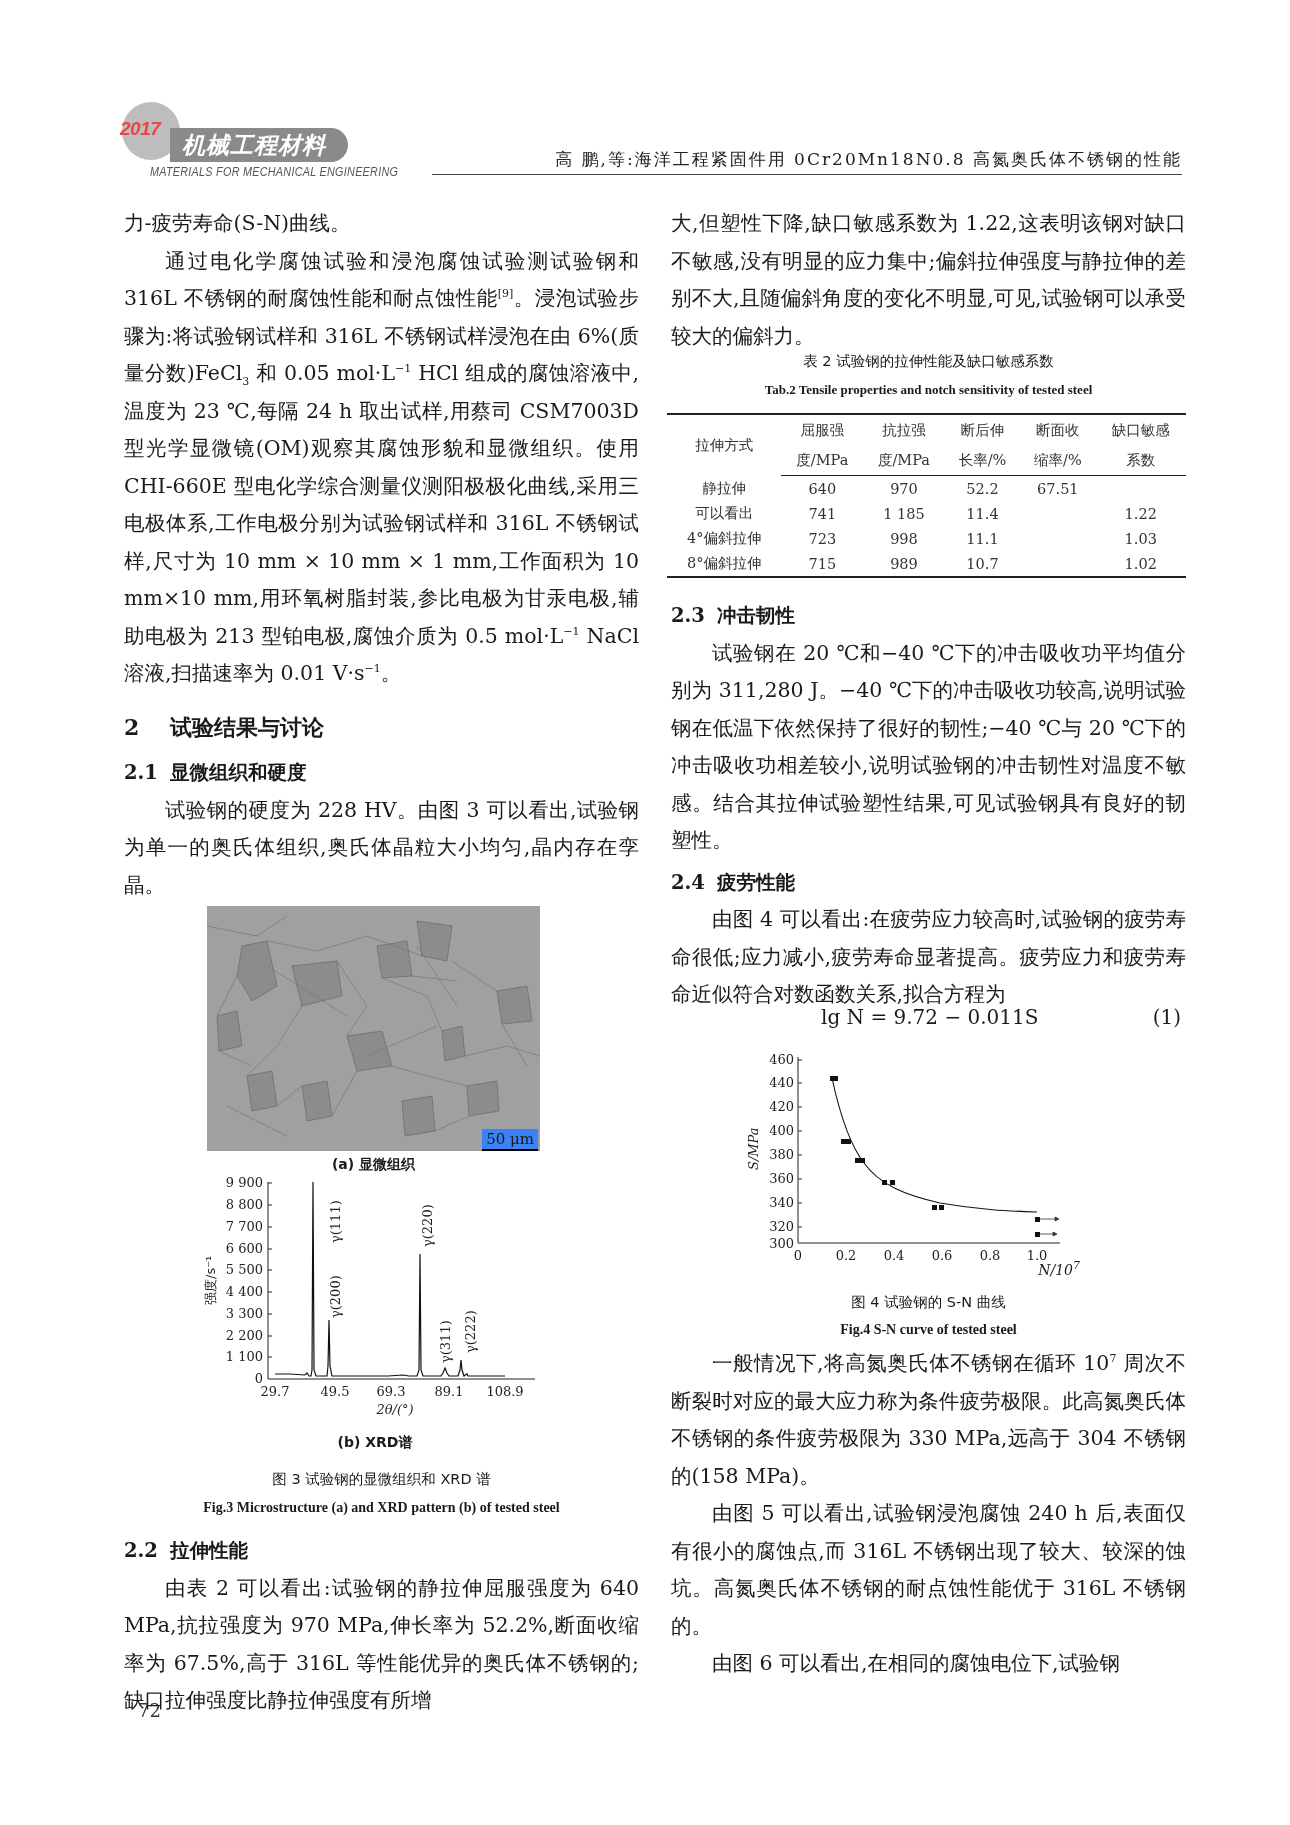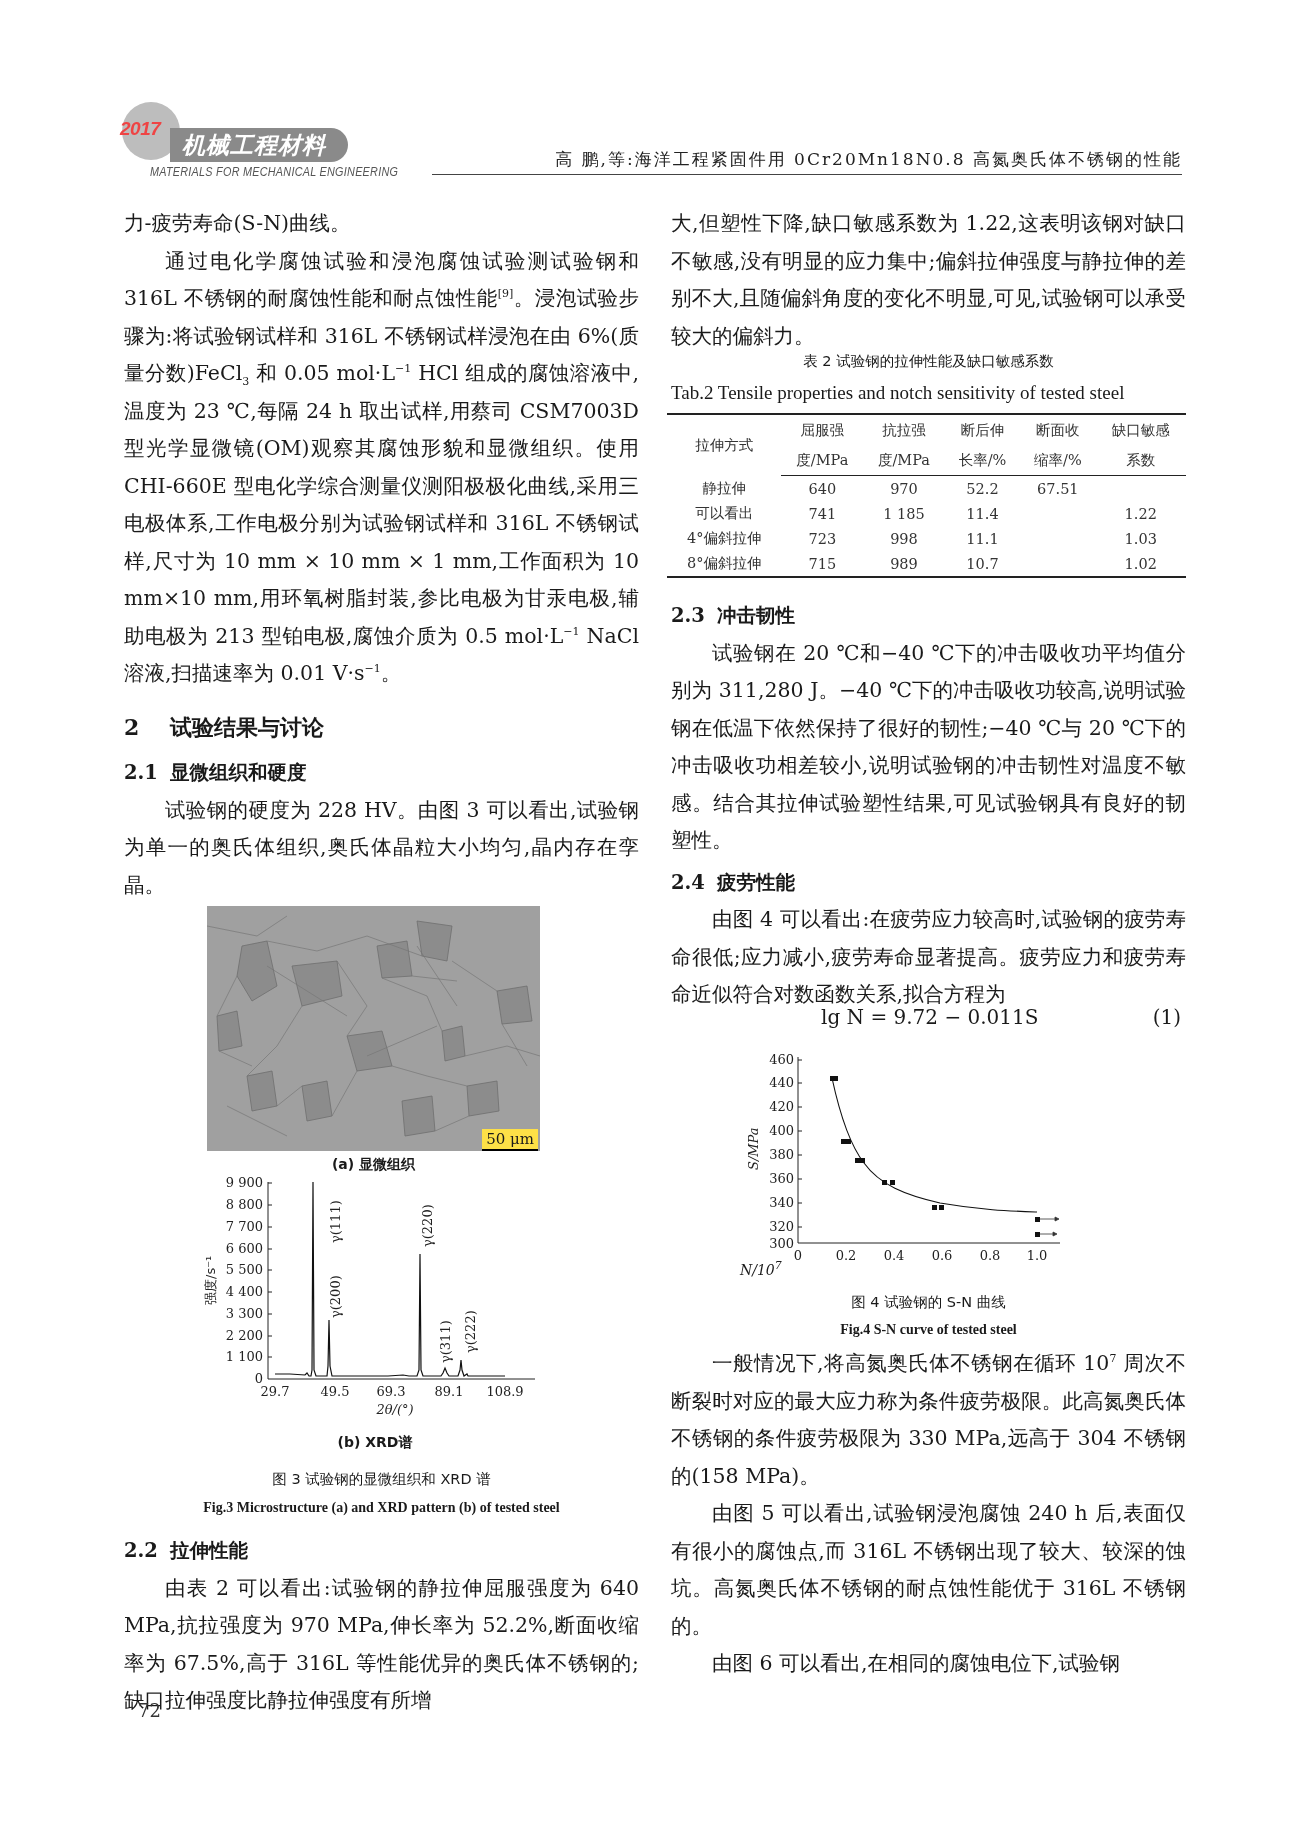--- a/index.html
+++ b/index.html
@@ -30,31 +30,31 @@
   .h1 { font-family: "DejaVu Sans", sans-serif; font-weight: bold; font-size: 22px; margin: 14px 0 8px 0; }
   .h2 { font-family: "DejaVu Sans", sans-serif; font-weight: bold; font-size: 19.5px; margin: 4px 0 0 0; }
   .h1 .num, .h2 .num { display: inline-block; width: 46px; font-family: "DejaVu Serif", serif; }
   sup { font-size: 11px; line-height: 0; }
   sub { font-size: 11px; line-height: 0; }
 
   
   .micro { position: absolute; left: 207px; top: 906px; width: 333px; height: 245px;
            background: #9b9b9b; overflow: hidden; }
   .micro svg { position: absolute; left: 0; top: 0; }
-  .scalebar { position: absolute; right: 2px; bottom: 0; background: #fde047; padding: 0 4px;
+  .scalebar { position: absolute; right: 2px; bottom: 0; background: #3b82f6; padding: 0 4px;
               font-size: 15px; line-height: 20px; border-bottom: 2px solid #000; }
   .cap-sub { position: absolute; font-family: "DejaVu Sans", sans-serif; font-weight: bold; font-size: 14px; text-align: center; }
   .fig-cap-cn { position: absolute; font-family: "DejaVu Sans", sans-serif; font-size: 14.5px; text-align: center; }
   .fig-cap-en { position: absolute; font-family: "Liberation Serif", serif; font-weight: bold; font-size: 14px; text-align: center; }
 
   
   .tab-cap-cn { position: absolute; left: 671px; top: 352px; width: 515px; text-align: center;
                 font-family: "DejaVu Sans", sans-serif; font-size: 14.5px; }
-  .tab-cap-en { position: absolute; left: 671px; top: 382px; width: 515px; 
-                font-family: "Liberation Serif", serif; font-weight: normal; font-size: 19px; }
+  .tab-cap-en { position: absolute; left: 671px; top: 382px; width: 515px; text-align: center;
+                font-family: "Liberation Serif", serif; font-weight: bold; font-size: 13px; }
   table.t2 { position: absolute; left: 667px; top: 413px; width: 519px; border-collapse: collapse;
              font-size: 14.5px; color: #333; }
   table.t2 thead tr:first-child th { border-top: 2.5px solid #222; }
   table.t2 thead tr:last-child th { border-bottom: 1.5px solid #222; }
   table.t2 tbody tr:last-child td { border-bottom: 2.5px solid #222; }
   table.t2 th { font-weight: normal; height: 30px; padding: 0 2px; text-align: center; }
   table.t2 td { height: 25px; padding: 0 2px; text-align: center; }
 
   .eq { position: absolute; left: 671px; top: 1005px; width: 515px; font-size: 20px; }
   .eq-body { position: absolute; left: 150px; top: 0; }
@@ -293,21 +293,21 @@
         <rect x="295" y="187" width="5" height="5"></rect>
     </g>
     <g stroke="#333" stroke-width="0.8">
       <line x1="300" y1="174" x2="315" y2="174"></line>
         <polygon points="315,172 319,174 315,176" fill="#333"></polygon>
       <line x1="300" y1="189" x2="313" y2="189"></line>
         <polygon points="313,187 317,189 313,191" fill="#333"></polygon>
     </g>
   </g>
 </svg>
-<div style="position:absolute; left:740px; top:1262px; width:340px; text-align:left; font-size:14px; font-style:italic;">N/10<sup>7</sup></div>
+<div style="position:absolute; left:740px; top:1262px; width:340px; text-align:right; font-size:14px; font-style:italic;">N/10<sup>7</sup></div>
 
 <div class="fig-cap-cn" style="left:671px; top:1293px; width:515px;">图 4   试验钢的 S-N 曲线</div>
 <div class="fig-cap-en" style="left:671px; top:1322px; width:515px;">Fig.4    S-N curve of tested steel</div>
 
 <div class="col col-right" style="top:1345px;">
   <p class="p ind"><span>一般情况下,将高氮奥氏体不锈钢在循环 10</span><sup>7</sup><span> 周次不断裂时对应的最大应力称为条件疲劳极限。此高氮奥氏体不锈钢的条件疲劳极限为 330 MPa,远高于 304 不锈钢的(158 MPa)。</span></p>
   <p class="p ind">由图 5 可以看出,试验钢浸泡腐蚀 240 h 后,表面仅有很小的腐蚀点,而 316L 不锈钢出现了较大、较深的蚀坑。高氮奥氏体不锈钢的耐点蚀性能优于 316L 不锈钢的。</p>
   <p class="p ind">由图 6 可以看出,在相同的腐蚀电位下,试验钢</p>
 </div>
 

